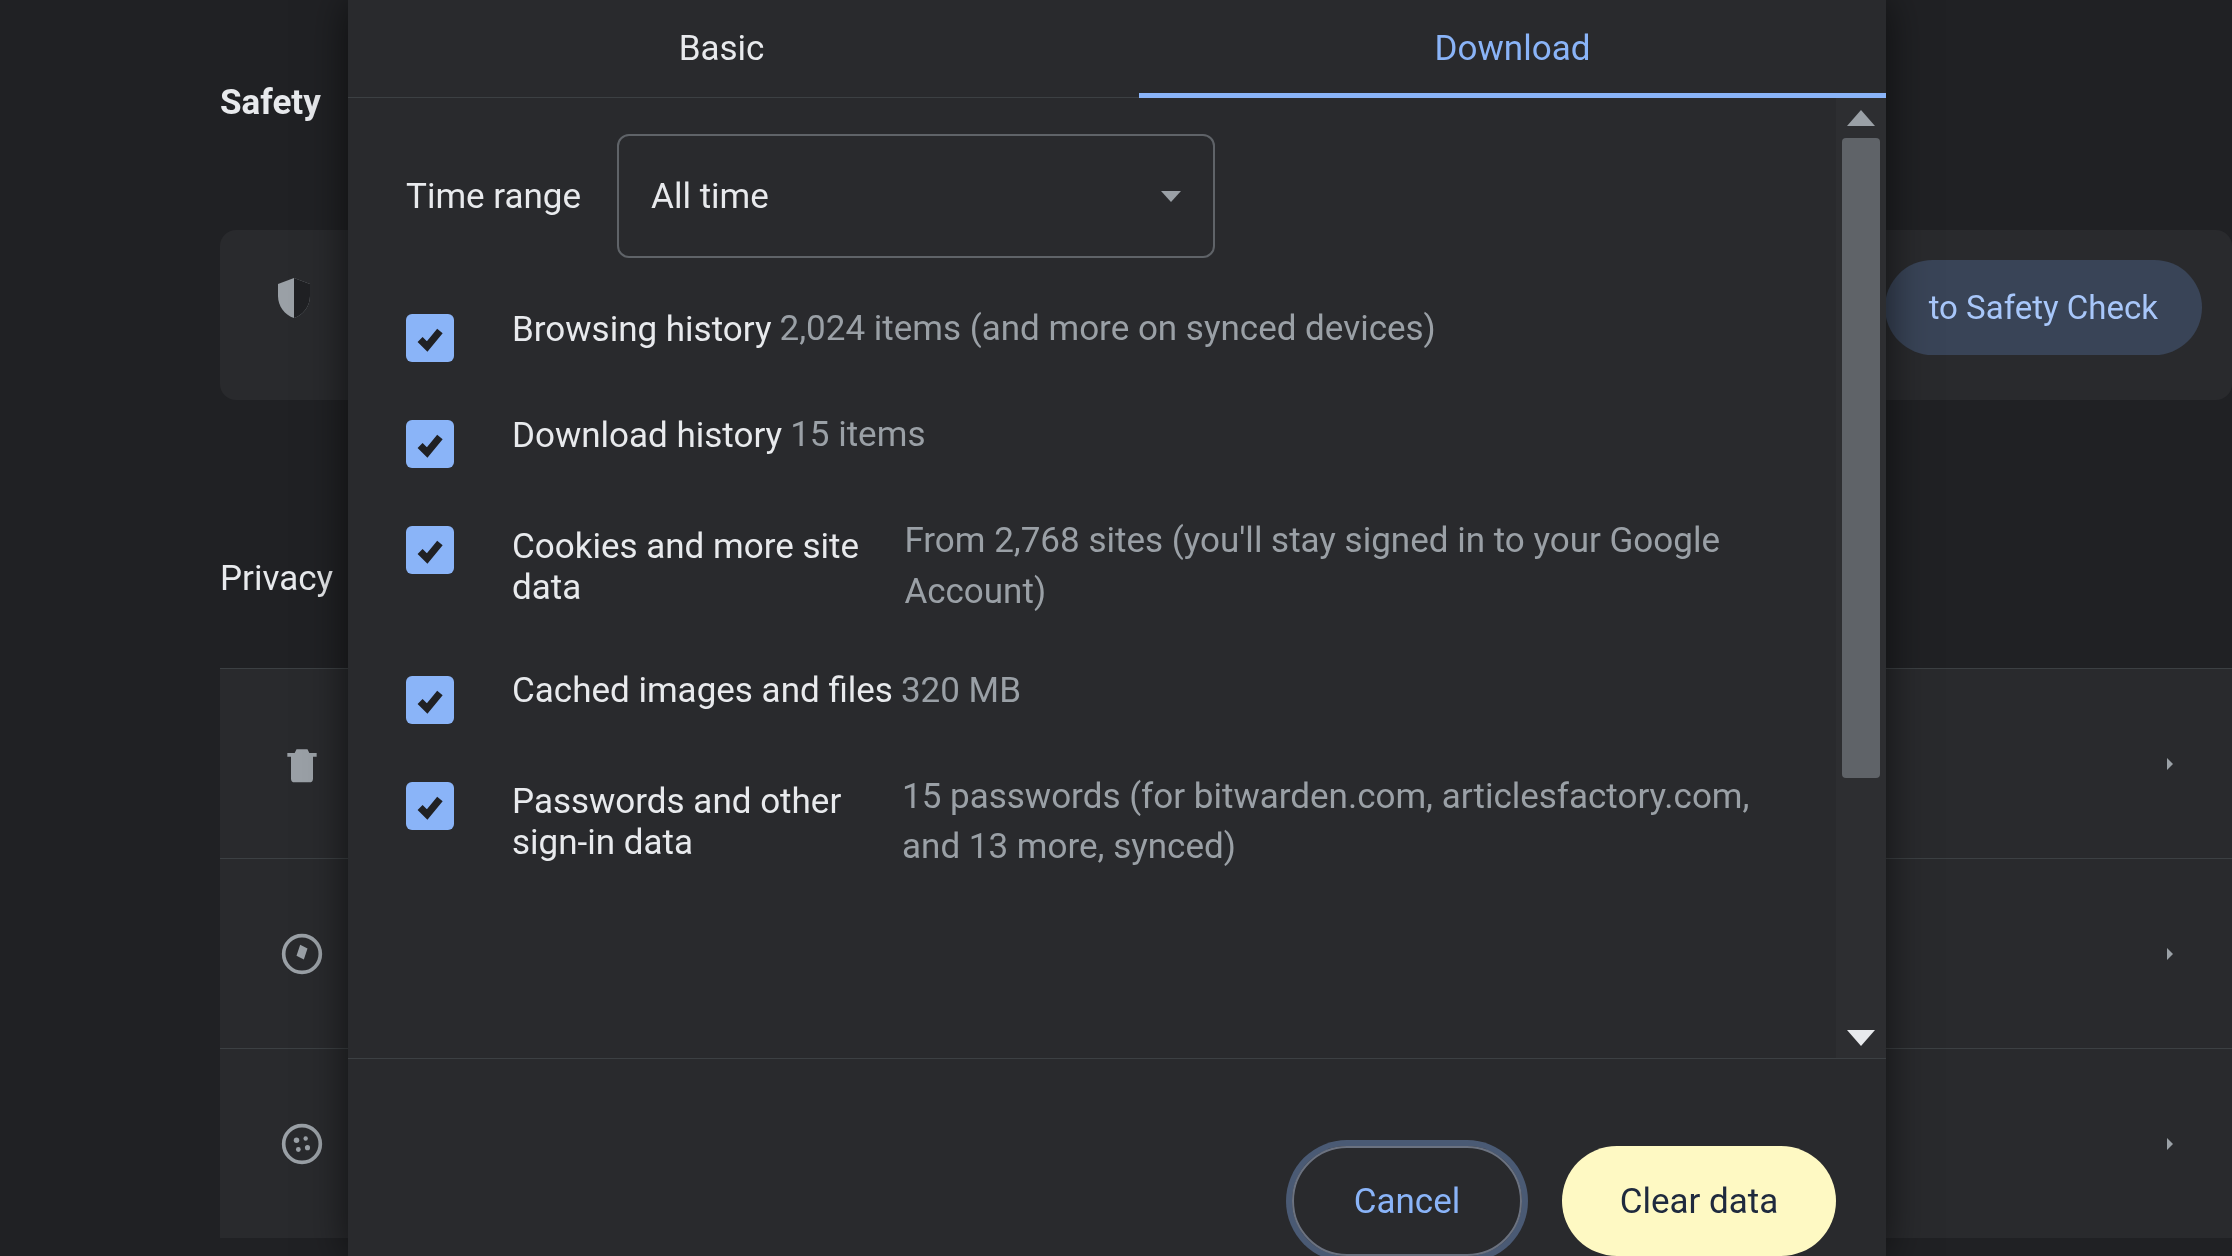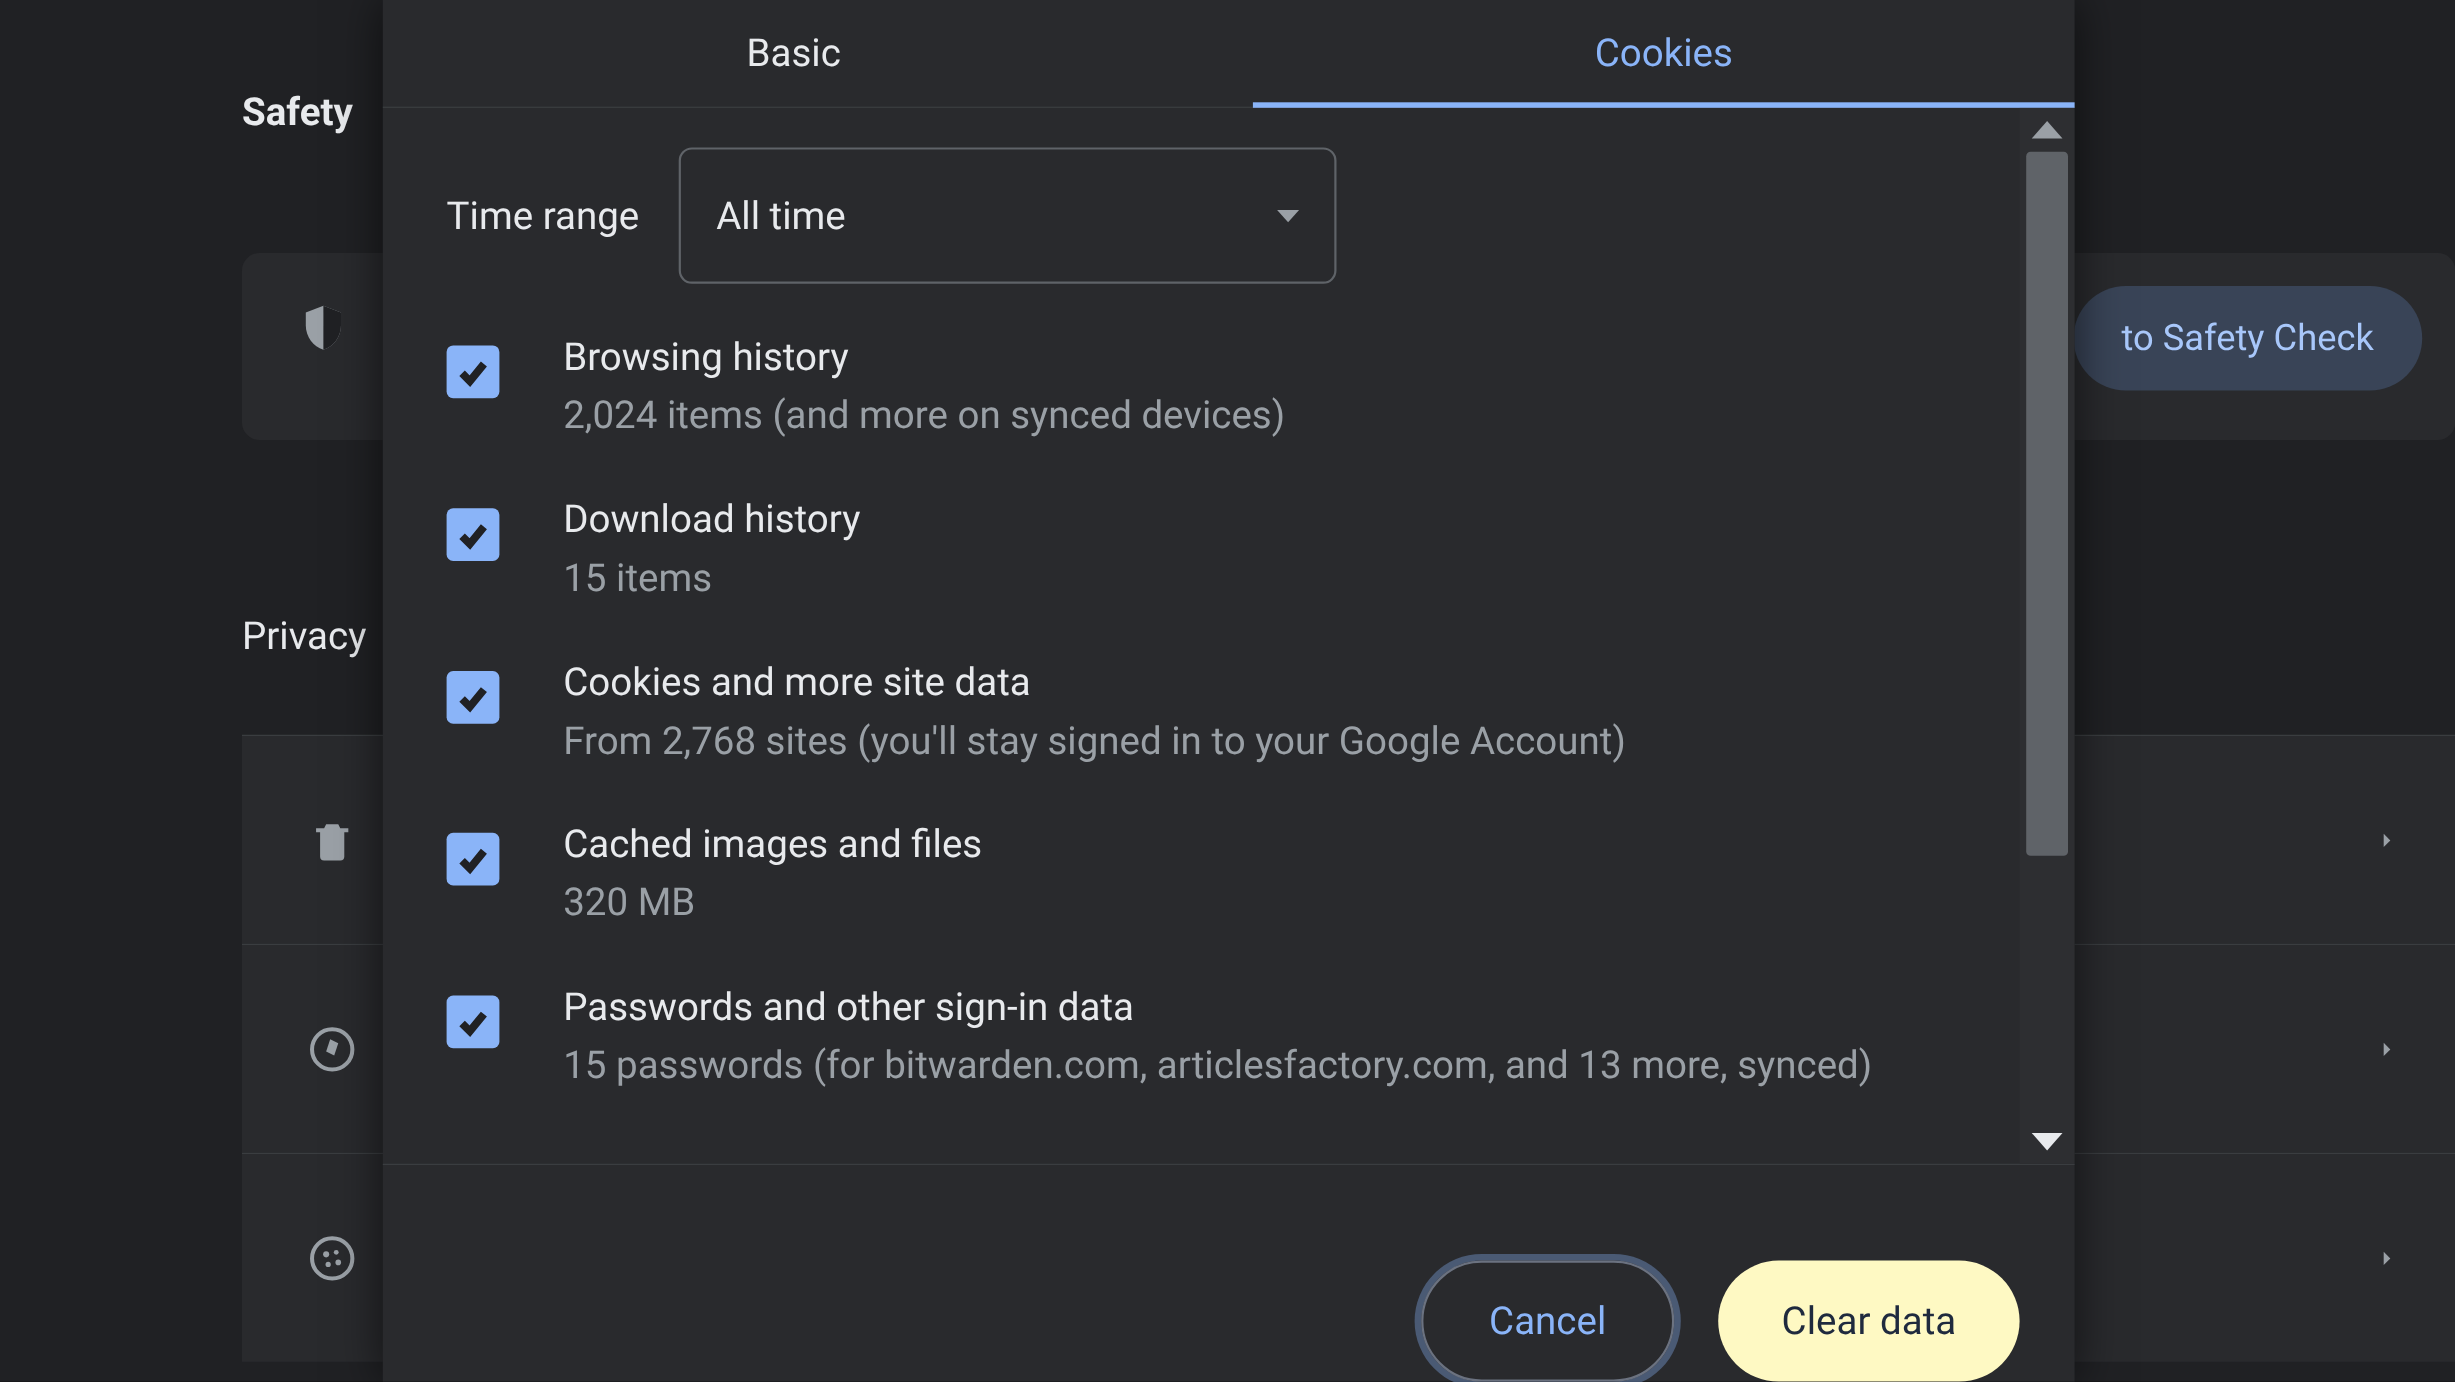--- a/index.html
+++ b/index.html
@@ -176,21 +176,21 @@
   border-radius: 6px;
   background: #8ab4f8;
   display: flex;
   align-items: center;
   justify-content: center;
   flex-shrink: 0;
   margin-top: 10px;
   cursor: pointer;
 }
 .checkbox svg { width: 34px; height: 34px; stroke: #202124; stroke-width: 5; fill: none; }
-.item-text { display: flex; flex-direction: column; gap: 8px; }
+.item-text { display: flex; flex-direction: row; gap: 8px; align-items: center; }
 .item-title { font-size: 35px; color: #e8eaed; }
 .item-sub { font-size: 35px; color: #9aa0a6; line-height: 1.45; }
 
 
 .scrollbar-track {
   position: absolute;
   right: 0; top: 0; bottom: 0;
   width: 50px;
   background: #2d2e31;
   display: flex;
@@ -296,21 +296,21 @@
       </svg>
     <svg class="bg-chevron" viewBox="0 0 24 24">
         <path d="M9 6l6 6-6 6z"></path>
       </svg>
   </div>
 </div>
 
 <div class="dialog">
   <div class="tabs">
     <div class="tab">Basic</div>
-    <div class="tab active">Cookies</div>
+    <div class="tab active">Download</div>
   </div>
 
   <div class="dialog-body">
     <div class="scroll-area">
 
       <div class="time-row">
         <span class="time-label">Time range</span>
         <div class="time-select">
           <span>All time</span>
           <span class="dropdown-caret"></span>

